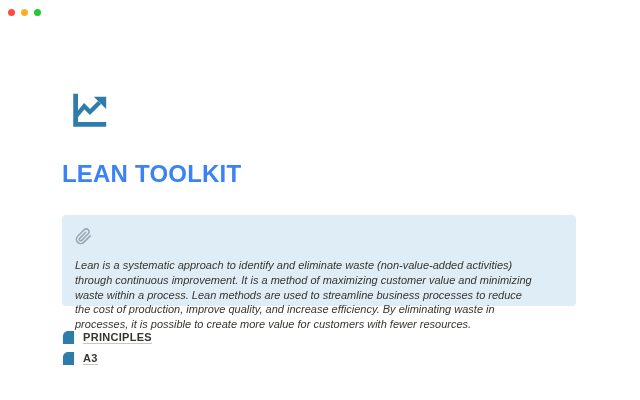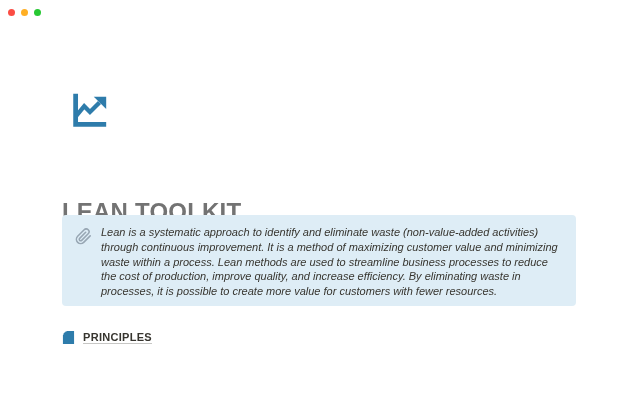--- a/index.html
+++ b/index.html
@@ -25,32 +25,31 @@
   .page-icon {
     position: absolute; left: 68px; top: 90px;
     width: 42px; height: 42px;
   }
 
   
   .page-title {
     position: absolute; left: 62px; top: 160px;
     font-size: 24px; font-weight: 700;
     letter-spacing: 0.2px;
-    color: #737373;
-    margin-top: 38px;
+    color: #3b82f6;
   }
 
   
   .callout {
     position: absolute; left: 62px; top: 215px;
     width: 514px; height: 91px;
     background: #deedf6;
     border-radius: 4px;
     padding: 10px 14px 10px 13px;
-    display: flex; align-items: flex-start; gap: 9px;
+    display: flex; align-items: flex-start; gap: 9px; flex-direction: column;
   }
   .callout .clip { flex: 0 0 auto; margin-top: 3px; }
   .callout-text {
     font-size: 11px; line-height: 14.8px;
     font-style: italic;
     color: #37352f;
     width: 462px;
   }
 
   
@@ -105,15 +104,24 @@
   <div class="link-row">
     <span class="li-icon">
       <svg width="13" height="15" viewBox="0 0 14 16">
         <path d="M5.2 1 H13 V15 H1 V5.2 Z" fill="#2e7cab"></path>
         <polygon points="4.1,1.3 4.1,4.1 1.3,4.1" fill="#2e7cab"></polygon>
       </svg>
     </span>
     <span class="link-label">PRINCIPLES</span>
   </div>
 
+  <div class="link-row">
+    <span class="li-icon">
+      <svg width="13" height="15" viewBox="0 0 14 16">
+        <path d="M5.2 1 H13 V15 H1 V5.2 Z" fill="#2e7cab"></path>
+        <polygon points="4.1,1.3 4.1,4.1 1.3,4.1" fill="#2e7cab"></polygon>
+      </svg>
+    </span>
+    <span class="link-label">A3</span>
+  </div>
 
 
 </div>
 
 </body></html>

